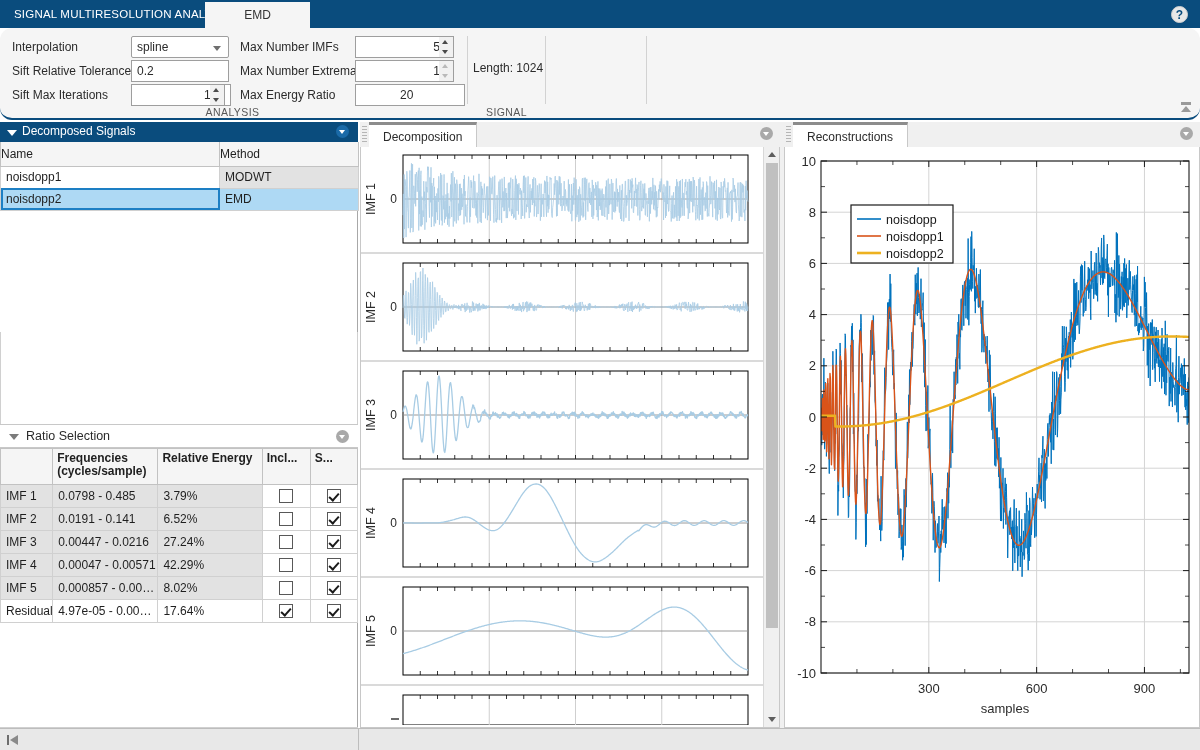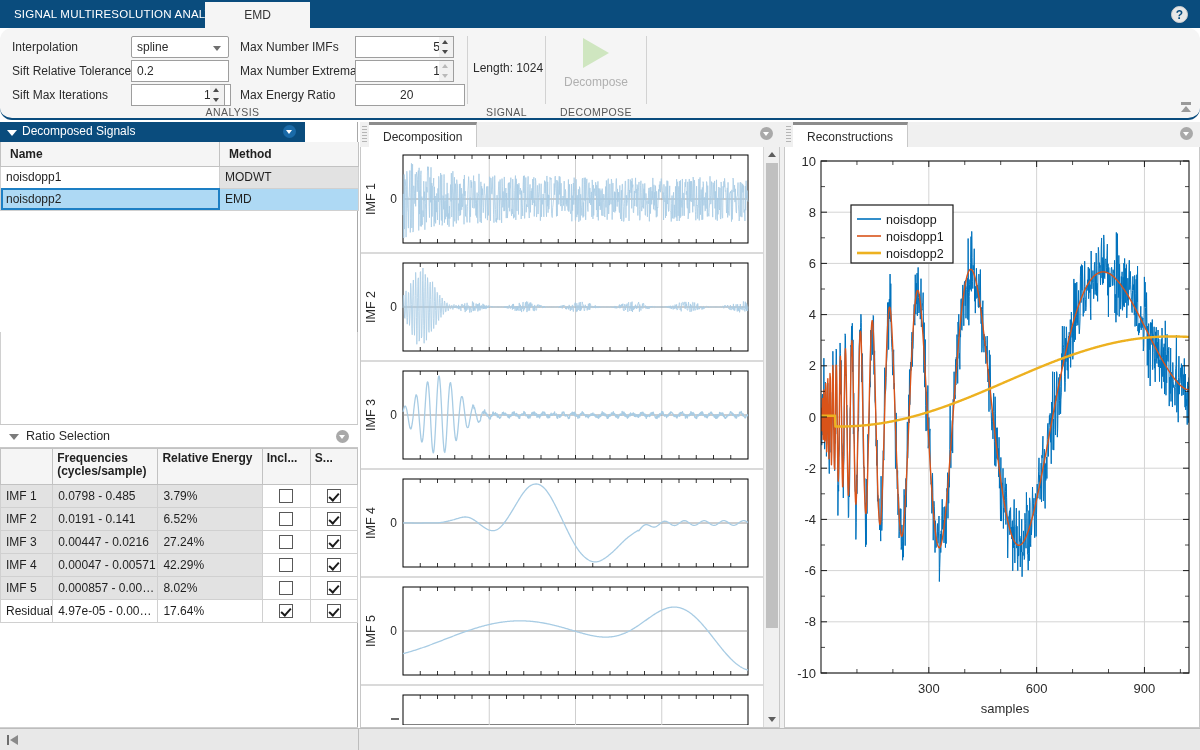--- a/index.html
+++ b/index.html
@@ -126,21 +126,21 @@
     position: absolute; right: 6px; bottom: 3px; width: 16px; height: 14px;
     cursor: pointer;
   }
 
   
   .leftcol {
     position: absolute; left: 0; top: 122px; width: 358px; height: 606px;
     background: #fff; border-right: 1px solid #a8a8a8;
   }
   .panel-hdr-dark {
-    position: absolute; left: 0; width: 305px; height: 20px;
+    position: absolute; left: 0; width: 358px; height: 20px;
     background: #0a4c7d; color: #fff;
   }
   .panel-hdr-dark .ttl {
     position: absolute; left: 22px; top: 2px; font-size: 12px;
   }
   .panel-hdr-light {
     position: absolute; left: 0; width: 358px; height: 24px;
     background: #fff; border-top: 1px solid #c8c8c8; border-bottom: 1px solid #c8c8c8;
   }
   .panel-hdr-light .ttl {
@@ -168,22 +168,22 @@
   .circbtn.grey::after { border-top-color: #ffffff; }
 
   
   table { border-collapse: collapse; }
   .dtable {
     position: absolute; left: 0; top: 142px; width: 358px;
     table-layout: fixed; font-size: 12px;
   }
   .dtable th {
     background: #f5f5f5; border: 1px solid #c2c2c2; border-top: none;
-    height: 24px; text-align: left; padding-left: 9px;
-    font-weight: bold; color: #1f1f1f; font-size: 12px;
+    height: 24px; text-align: left; padding-left: 0;
+    font-weight: normal; color: #1f1f1f; font-size: 12px;
   }
   .dtable td {
     border: 1px solid #d0d0d0; height: 22px; padding-left: 5px;
     color: #1f1f1f; background: #fff;
   }
   .dtable tr.alt td:nth-child(2) { background: #e2e2e2; }
   .dtable tr.sel td { background: #aed9f4; }
   .dtable tr.sel td:first-child {
     outline: 2px solid #1d7fc4; outline-offset: -2px;
   }
@@ -331,29 +331,20 @@
 
     <div class="rsep" style="left:467px;"></div>
 
     <div class="rsec" style="left:470px;width:73px;">
       <div class="lengthtxt" style="left:3px;top:33px;">Length: 1024</div>
       <div class="rsec-label">SIGNAL</div>
     </div>
 
     <div class="rsep" style="left:545px;"></div>
 
-    <div class="rsec" style="left:548px;width:96px;">
-      <div class="decbtn" style="left:0;top:8px;">
-        <div class="tri-wrap">
-          <div class="tri"></div>
-        </div>
-        <div class="dlabel">Decompose</div>
-      </div>
-      <div class="rsec-label">DECOMPOSE</div>
-    </div>
 
     <div class="rsep" style="left:646px;"></div>
 
     <div class="collapse-ribbon">
       <svg width="16" height="14" viewBox="0 0 16 14">
         <rect x="3" y="1" width="10" height="3" fill="#9a9a9a"></rect>
         <polygon points="8,5 13,11 3,11" fill="#9a9a9a"></polygon>
       </svg>
     </div>
   </div>

